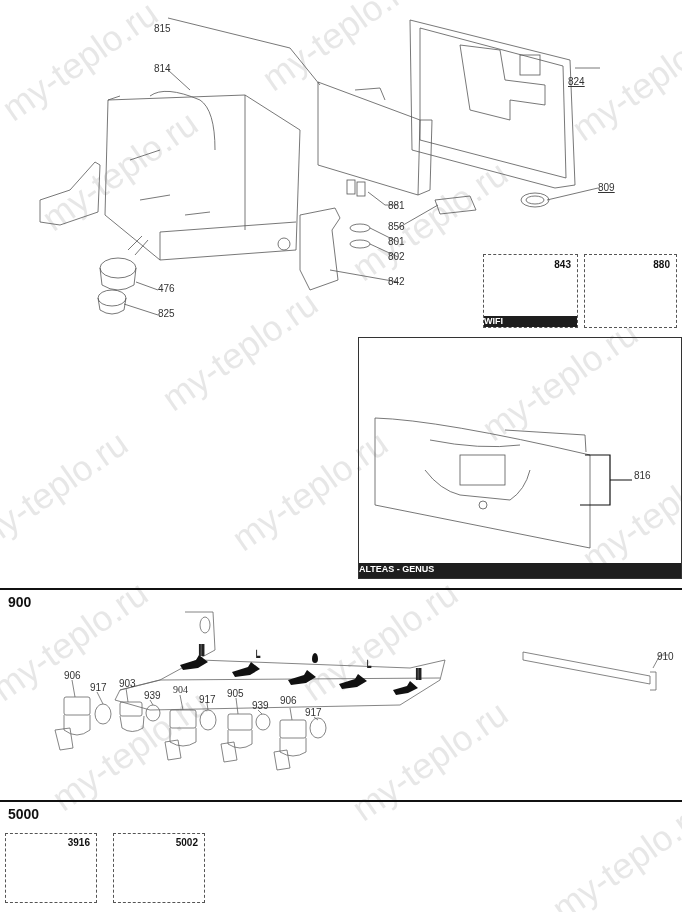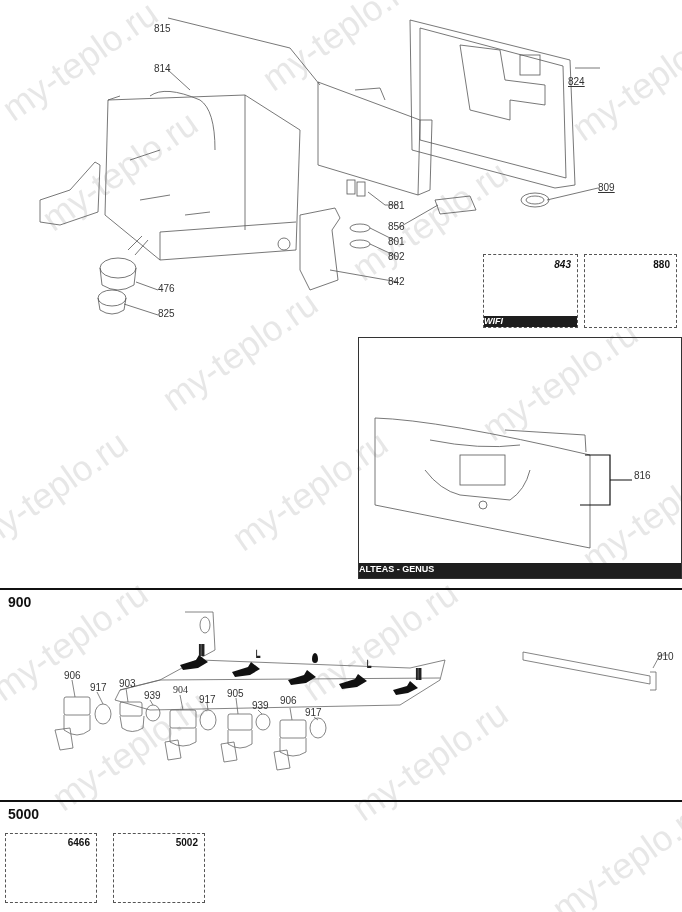--- a/index.html
+++ b/index.html
@@ -169,21 +169,21 @@
 <div class="lbl u" style="left:568px;top:61px;margin-top:16px;">824</div>
 <div class="lbl u" style="left:598px;top:183px;">809</div>
 <div class="lbl" style="left:388px;top:201px;">881</div>
 <div class="lbl" style="left:388px;top:222px;">856</div>
 <div class="lbl" style="left:388px;top:237px;">801</div>
 <div class="lbl" style="left:388px;top:252px;">802</div>
 <div class="lbl" style="left:388px;top:277px;">842</div>
 <div class="lbl" style="left:158px;top:284px;">476</div>
 <div class="lbl" style="left:158px;top:309px;">825</div>
 
-<div class="dashbox" style="left:483px;top:254px;width:93px;height:72px;font-style:italic;">
+<div class="dashbox" style="left:483px;top:254px;width:93px;height:72px;">
   <div class="boxnum">843</div>
   <div class="darkbar" style="left:0;bottom:0;width:93px;height:11px;line-height:11px;">WIFI</div>
 </div>
 
 <div class="dashbox" style="left:584px;top:254px;width:91px;height:72px;">
   <div class="boxnum">880</div>
 </div>
 
 <div class="abs" style="left:358px;top:337px;width:322px;height:240px;border:1px solid #333;">
   <div class="darkbar" style="left:0;bottom:0;width:322px;height:15px;line-height:12px;">ALTEAS - GENUS</div>
@@ -202,18 +202,18 @@
 <div class="lbl" style="left:227px;top:689px;">905</div>
 <div class="lbl" style="left:252px;top:701px;">939</div>
 <div class="lbl" style="left:280px;top:696px;">906</div>
 <div class="lbl" style="left:305px;top:708px;">917</div>
 <div class="lbl" style="left:657px;top:652px;">910</div>
 
 <div class="sep" style="top:800px;"></div>
 <div class="sechead" style="top:806px;">5000</div>
 
 <div class="dashbox" style="left:5px;top:833px;width:90px;height:68px;">
-  <div class="boxnum" style="top:3px;">6466</div>
+  <div class="boxnum" style="top:3px;">3916</div>
 </div>
 
 <div class="dashbox" style="left:113px;top:833px;width:90px;height:68px;">
   <div class="boxnum" style="top:3px;">5002</div>
 </div>
 
 </body></html>

